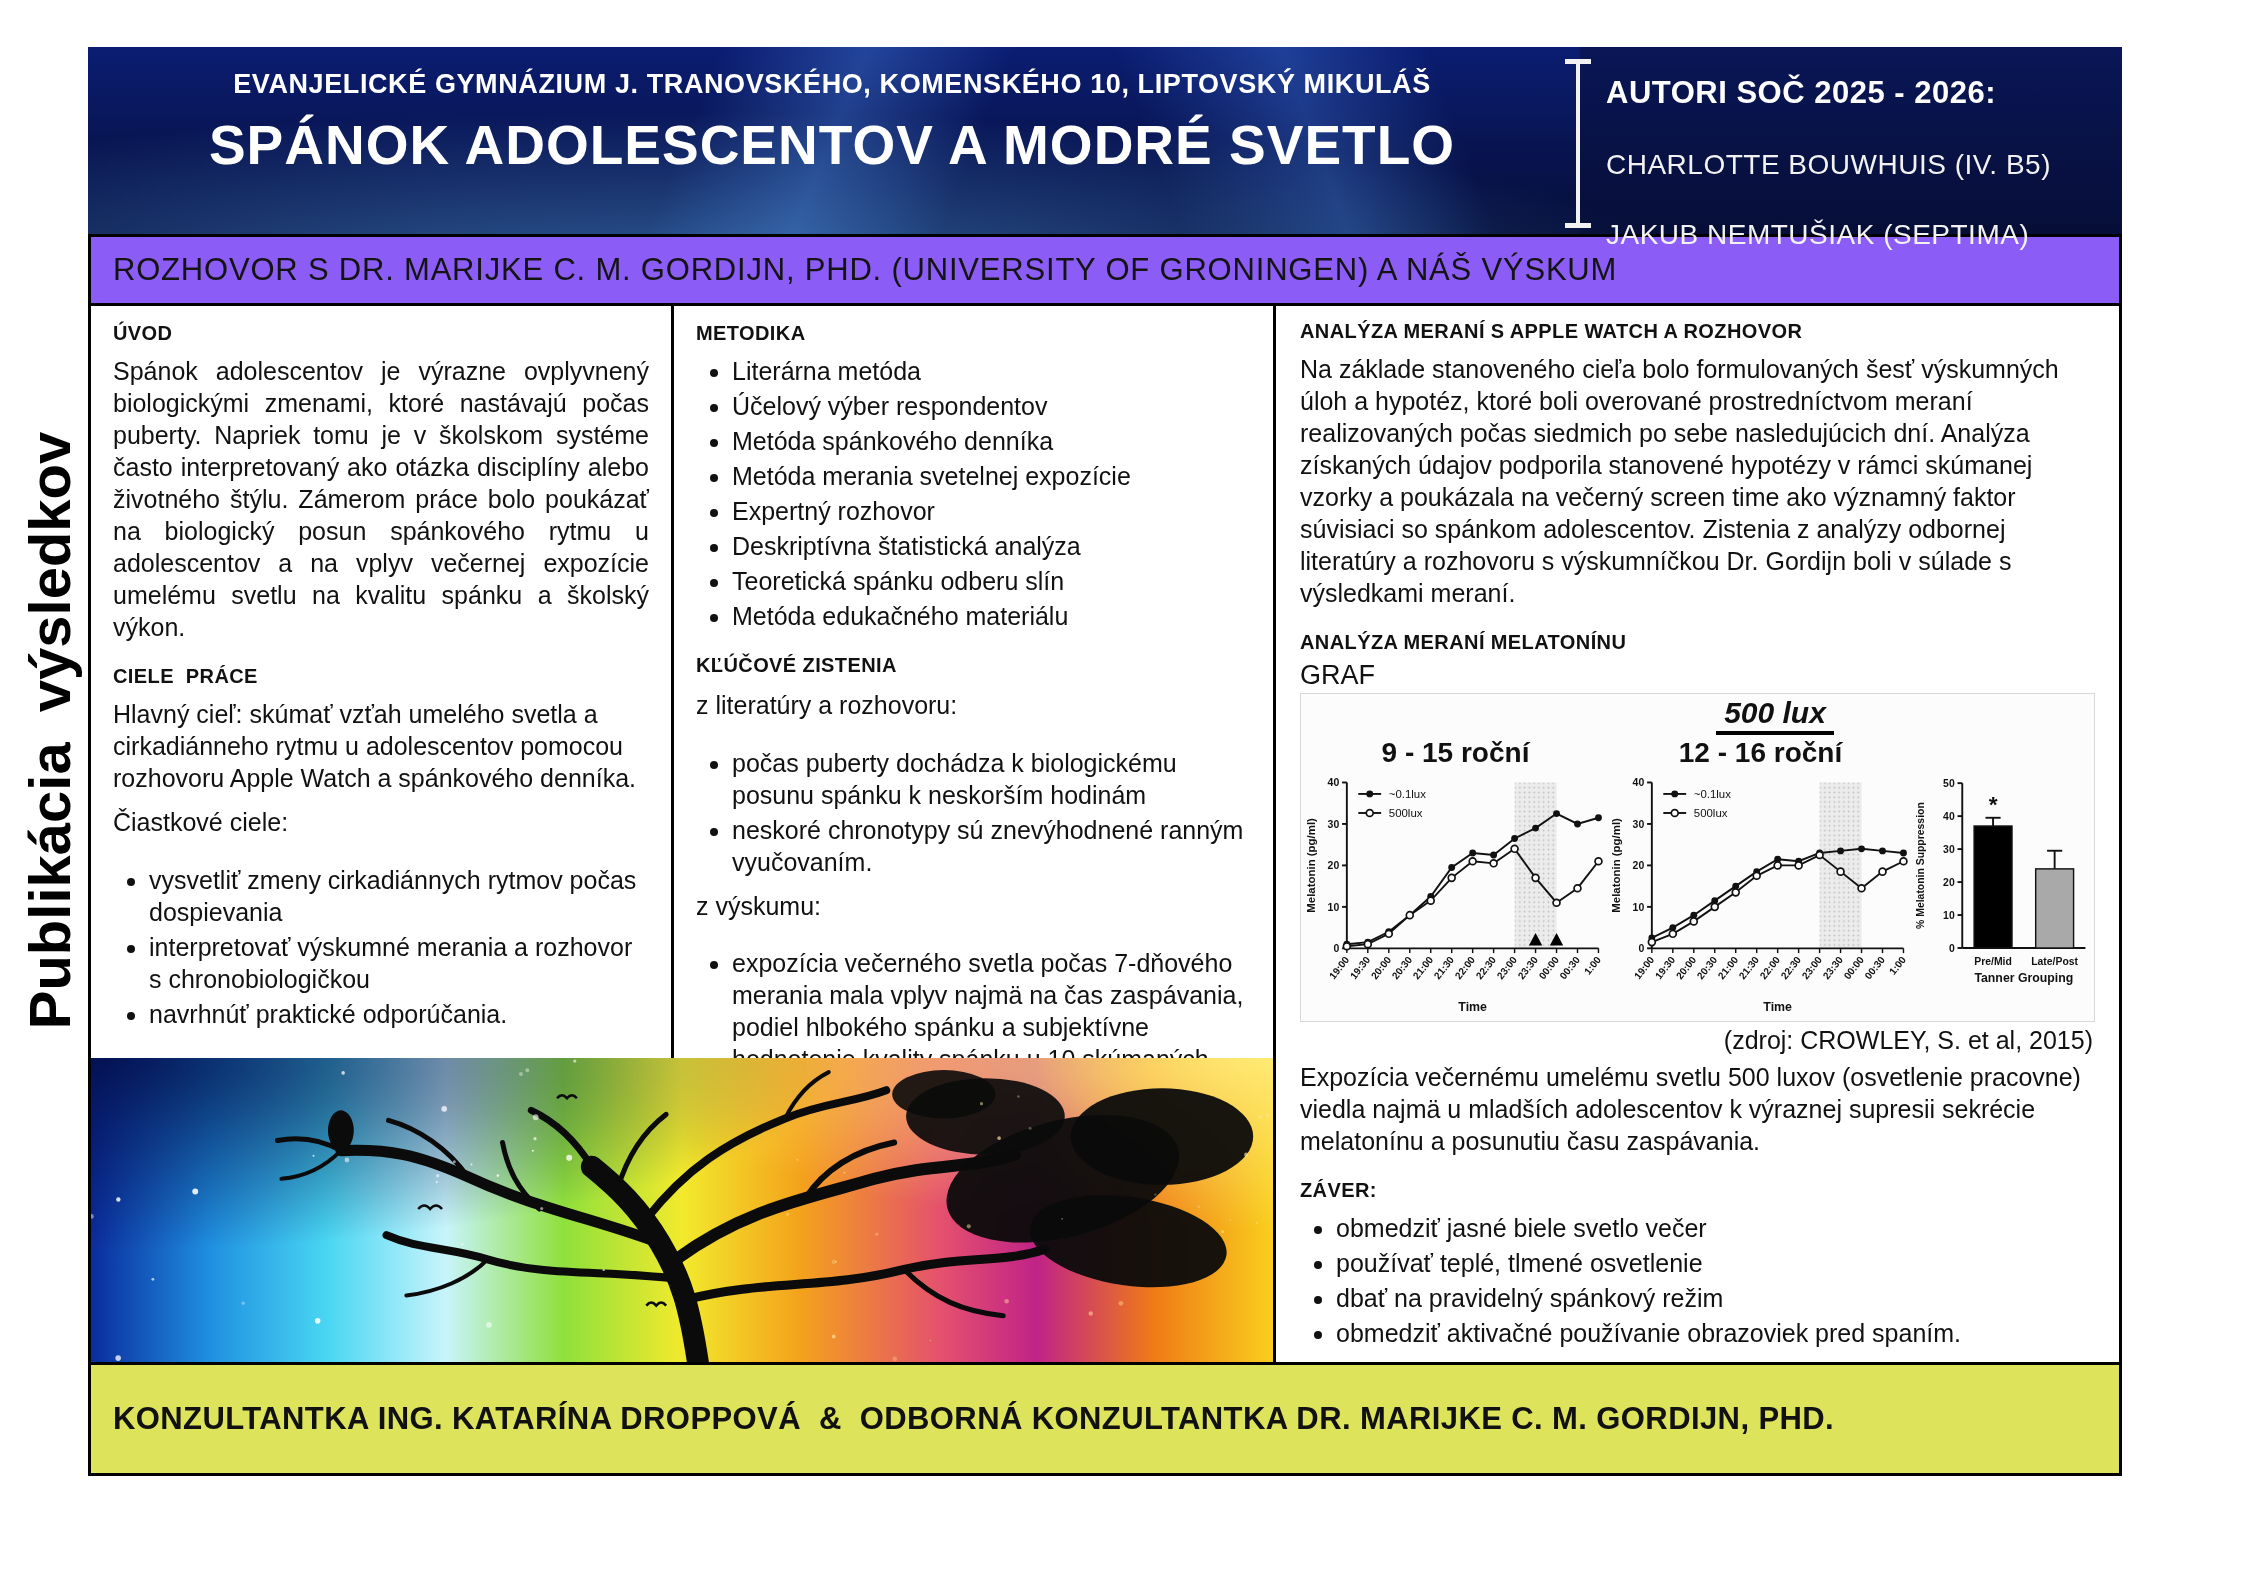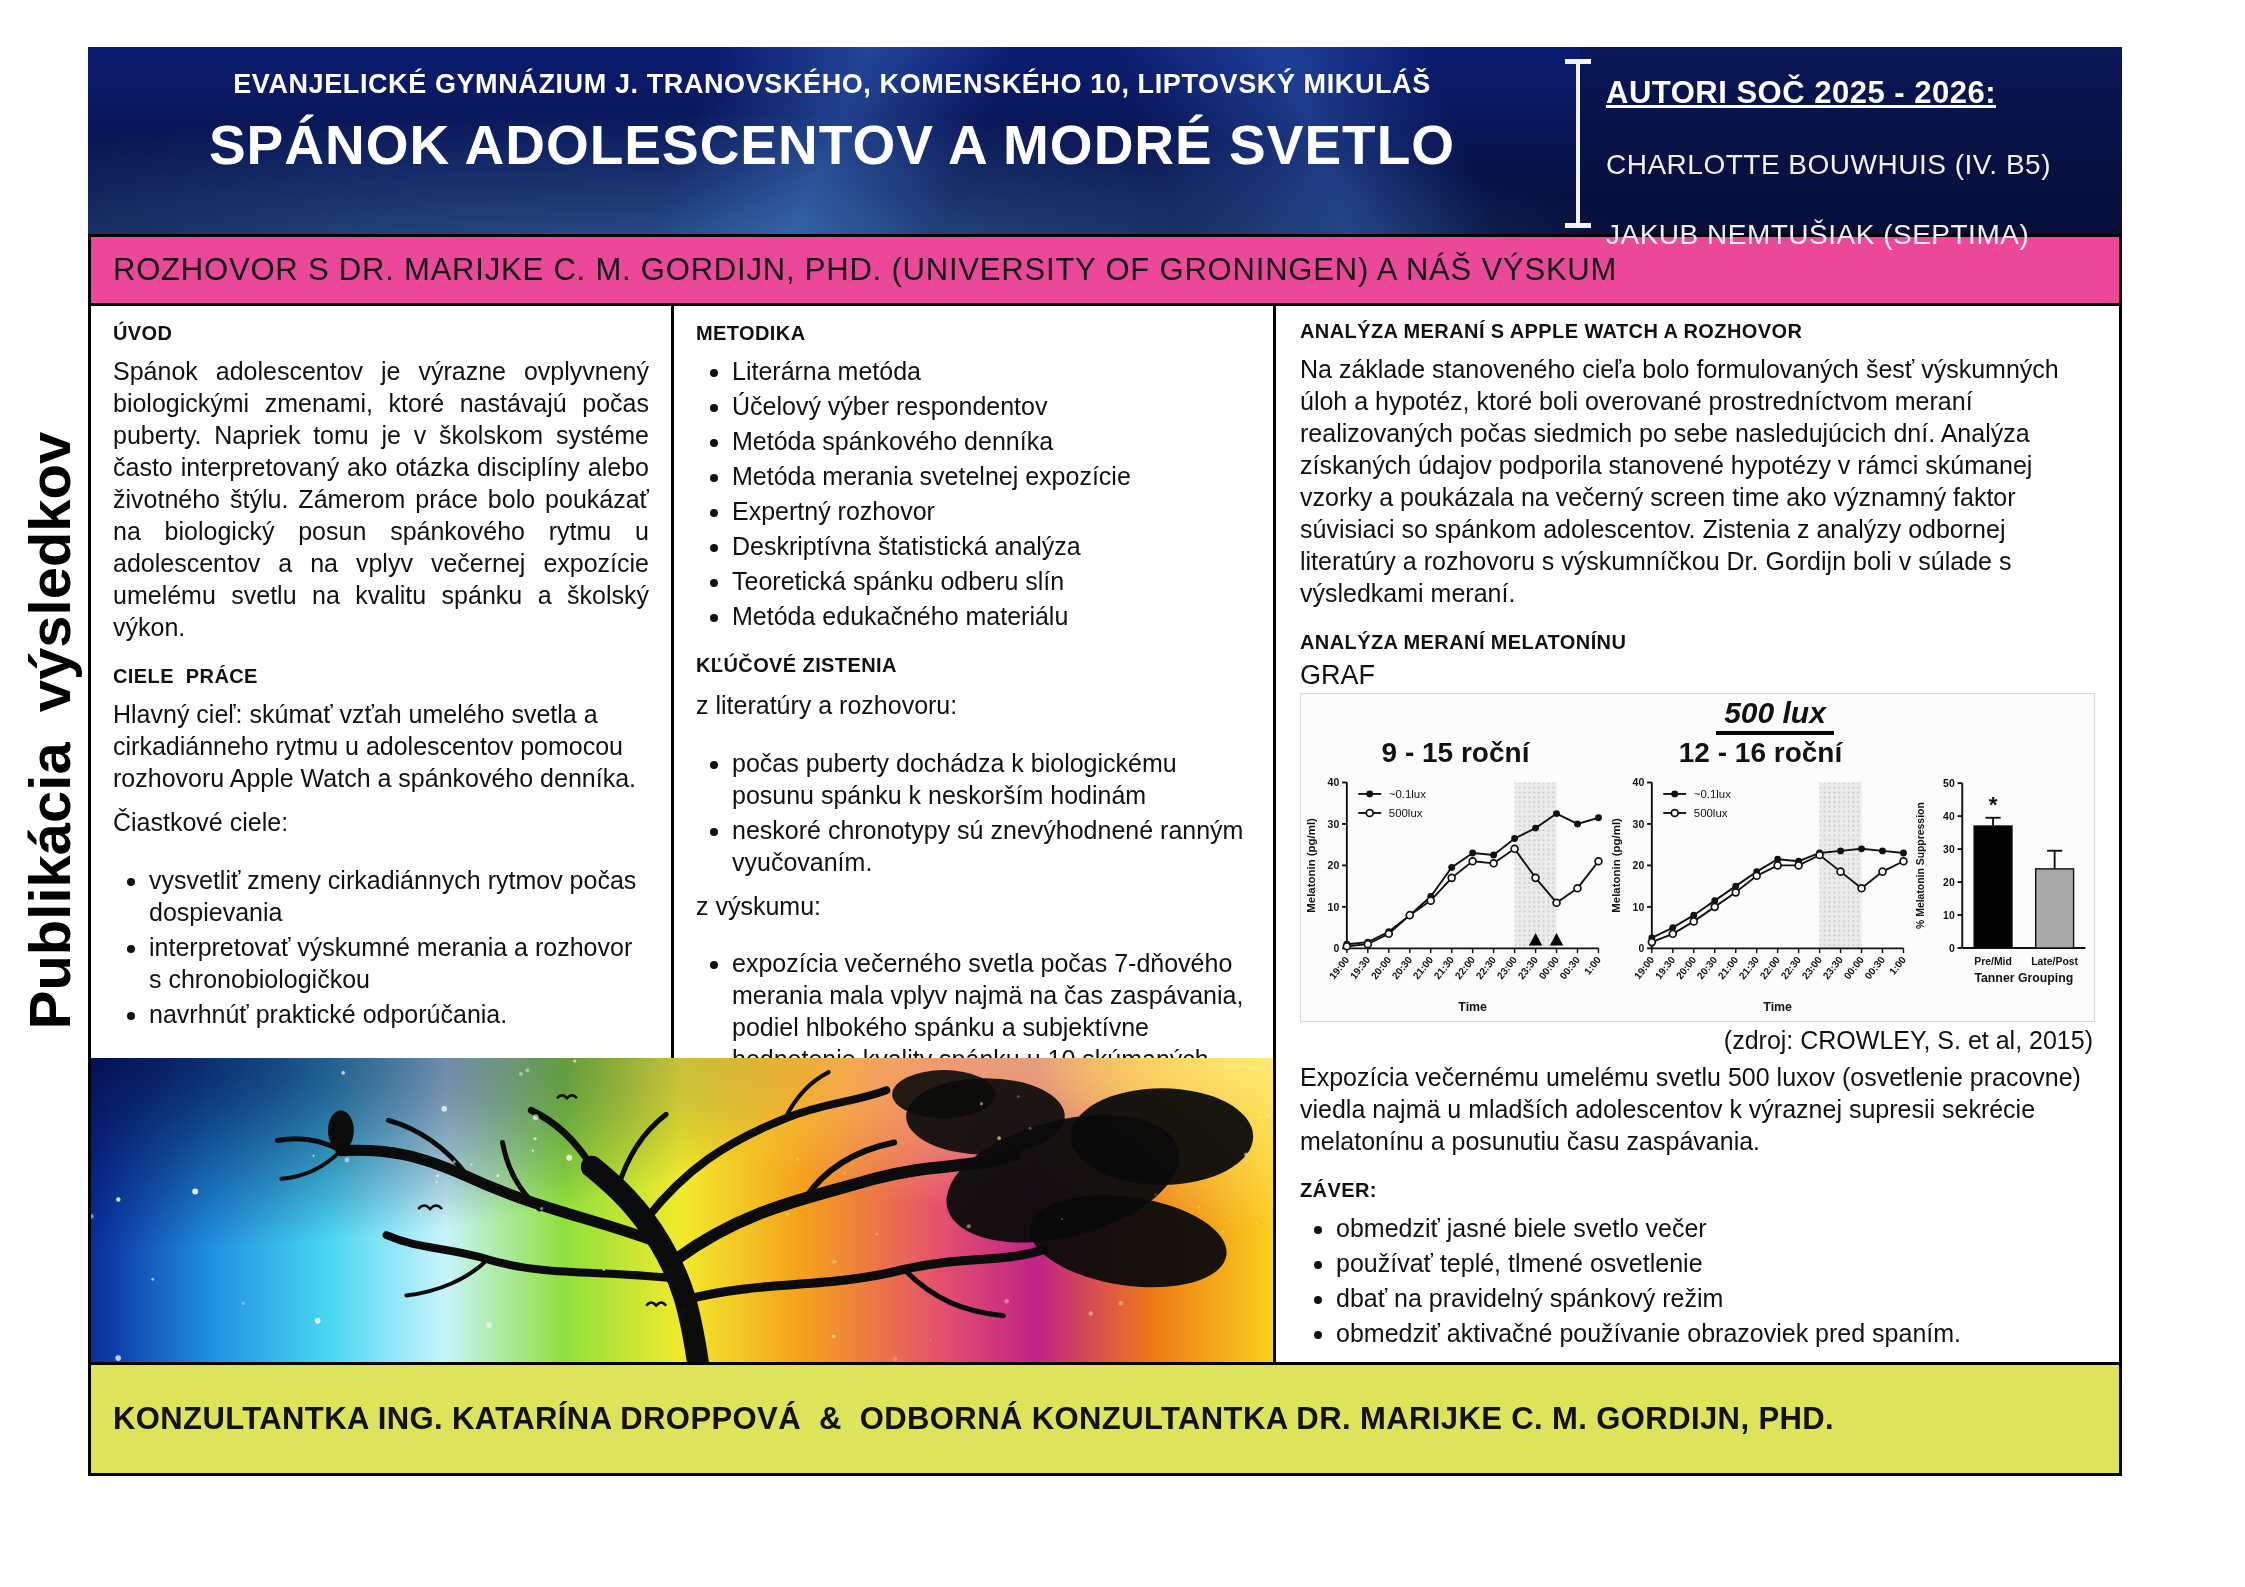--- a/index.html
+++ b/index.html
@@ -25,24 +25,24 @@
   .header-left{width:1488px;display:flex;flex-direction:column;align-items:center;
     padding-top:16px;box-sizing:border-box;}
   .school-line{color:#fff;font-weight:bold;font-size:27px;letter-spacing:.6px;margin-top:6px;}
   .poster-title{color:#fff;font-weight:bold;font-size:55px;line-height:1.16;text-align:center;
     margin-top:14px;max-width:1280px;letter-spacing:1px;}
   .header-divider{width:4px;background:#f2f2f2;margin:12px 0 6px 0;position:relative;}
   .header-divider::before,.header-divider::after{content:"";position:absolute;left:-11px;width:26px;height:5px;background:#f2f2f2;}
   .header-divider::before{top:0;}
   .header-divider::after{bottom:0;}
   .header-right{flex:1;background:rgba(8,16,55,.45);padding:28px 0 0 26px;box-sizing:border-box;}
-  .authors-heading{color:#fff;font-weight:bold;font-size:31px;letter-spacing:.5px;text-decoration:underline;}
+  .authors-heading{color:#fff;font-weight:bold;font-size:31px;letter-spacing:.5px;}
   .author-name{color:#f2f2f2;font-size:28px;margin-top:38px;letter-spacing:.5px;}
   
-  .banner{height:66px;border:3px solid #000;background:#ec4899;display:flex;align-items:center;
+  .banner{height:66px;border:3px solid #000;background:#8b5cf6;display:flex;align-items:center;
     padding:0 22px;font-size:31px;letter-spacing:.8px;color:#141414;}
   
   .main{border:3px solid #000;border-top:none;display:grid;
     grid-template-columns:583px 602px 1fr;grid-template-rows:752px 304px;}
   .col{padding:16px 22px;box-sizing:border-box;overflow:hidden;}
   .col1{grid-row:1;grid-column:1;border-right:3px solid #000;}
   .col2{grid-row:1;grid-column:2;border-right:3px solid #000;}
   .col3{grid-row:1 / span 2;grid-column:3;padding:14px 24px;}
   .h{font-weight:bold;font-size:20px;letter-spacing:.4px;margin:0 0 10px 0;white-space:pre-wrap;}
   .body-text{font-size:25px;line-height:1.28;margin:0;}

